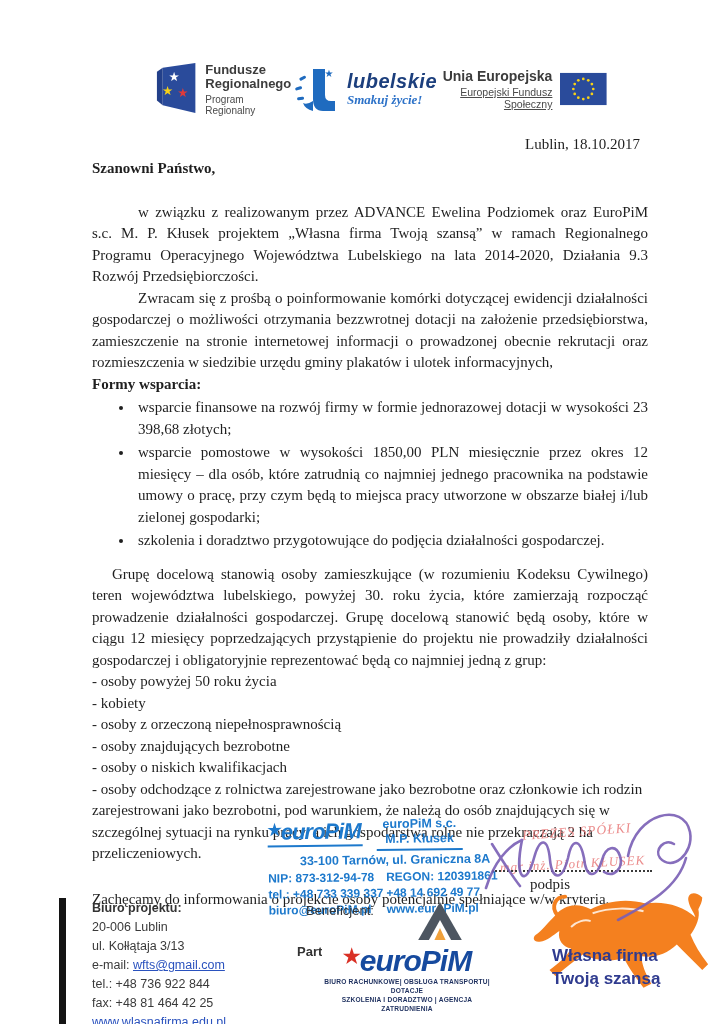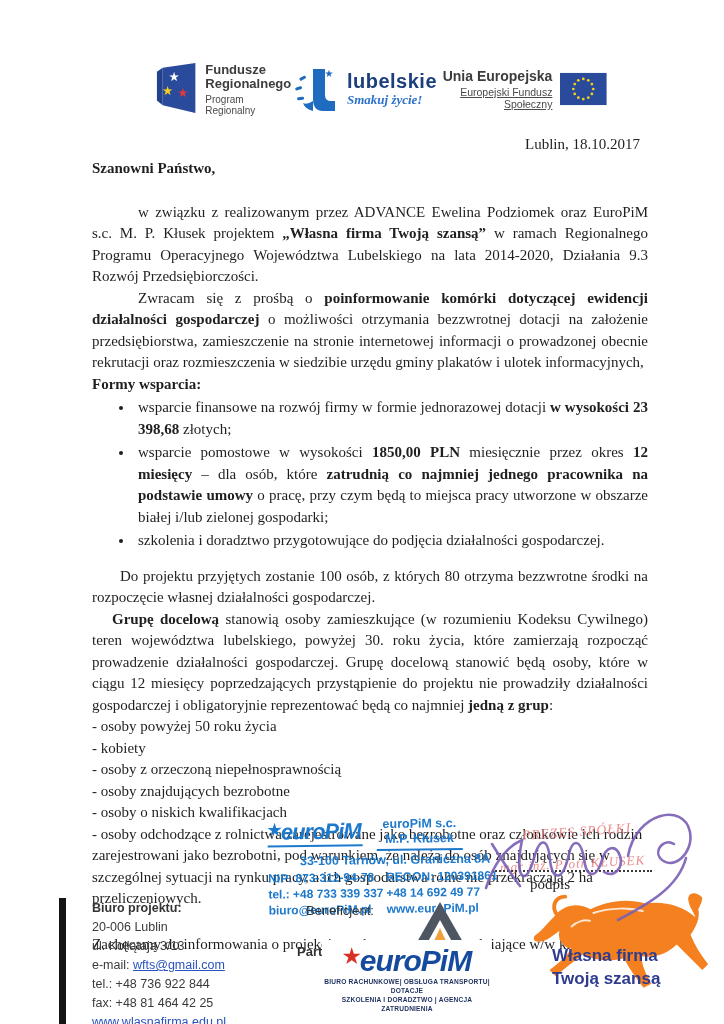--- a/index.html
+++ b/index.html
@@ -10,34 +10,34 @@
   }
   
   .scan-edge { position:absolute; left:59px; top:898px; width:7px; height:126px; background:#141414; }
 
   
   .header-logos { position:absolute; left:155px; top:56px; width:452px; height:66px;
     display:flex; justify-content:space-between; align-items:center; }
   .logo-block { display:flex; align-items:center; gap:8px; font-family:"Liberation Sans", sans-serif; }
   .fe-text .t1 { font-weight:bold; font-size:13px; line-height:14px; color:#3c3c3c; }
   .fe-text .t2 { font-size:10px; color:#4a4a4a; margin-top:3px; }
-  .lub-text .t1 { font-weight:bold; font-size:20px; line-height:20px; color:#1c3f7d; letter-spacing:.5px; }
+  .lub-text .t1 { font-weight:bold; font-size:20px; line-height:20px; color:#1c3f7d; letter-spacing:.5px;font-style:italic; }
   .lub-text .t2 { font-family:"Liberation Serif", serif; font-style:italic; font-weight:bold;
     font-size:13px; color:#2d72c8; margin-top:1px; }
   .eu-text { text-align:right; }
   .eu-text .t1 { font-weight:bold; font-size:14px; color:#3c3c3c; }
   .eu-text .t2 { font-size:10.5px; color:#4a4a4a; margin-top:2px;text-decoration:underline; }
 
   
   .letter-date { position:absolute; top:136px; right:84px; font-size:15px; }
   .letter-body { position:absolute; left:92px; top:158px; width:556px; font-size:15px; line-height:21.5px; }
   .greeting { font-weight:bold; margin-bottom:22px; }
   .para { text-align:justify; }
   .para.ind { text-indent:46px; }
-  .b { font-weight:bold; }
+  .b { font-weight:normal; }
   .forms-heading { font-weight:bold; }
   ul.forms { margin:2px 0 12px 0; padding-left:42px; }
   ul.forms li { text-align:justify; padding-left:4px; margin-bottom:2px; }
   .para3 { text-indent:28px; margin-top:14px; }
   .para4 { text-indent:20px; }
   .groups div { text-align:left; }
   .closing { margin-top:24px; }
 
   
   .stamp { position:absolute; left:268px; top:817px; width:232px; color:#1d79cc;
@@ -157,21 +157,20 @@
     <p class="para ind"><span>w związku z realizowanym przez ADVANCE Ewelina Podziomek oraz EuroPiM s.c. M. P. Kłusek projektem </span><span class="b">„Własna firma Twoją szansą”</span><span> w ramach Regionalnego Programu Operacyjnego Województwa Lubelskiego na lata 2014-2020, Działania 9.3 Rozwój Przedsiębiorczości.</span></p>
     <p class="para ind"><span>Zwracam się z prośbą o </span><span class="b">poinformowanie komórki dotyczącej ewidencji działalności gospodarczej</span><span> o możliwości otrzymania bezzwrotnej dotacji na założenie przedsiębiorstwa,  zamieszczenie na stronie internetowej informacji o prowadzonej obecnie rekrutacji oraz rozmieszczenia w siedzibie urzędu gminy plakatów i  ulotek informacyjnych,</span></p>
 
     <div class="forms-heading">Formy wsparcia:</div>
     <ul class="forms">
       <li><span>wsparcie finansowe na rozwój firmy w formie jednorazowej dotacji </span><span class="b">w wysokości 23 398,68</span><span> złotych;</span></li>
       <li><span>wsparcie pomostowe w wysokości </span><span class="b">1850,00 PLN</span><span> miesięcznie przez okres </span><span class="b">12 miesięcy</span><span> – dla osób, które </span><span class="b">zatrudnią co najmniej jednego pracownika na podstawie umowy</span><span> o pracę, przy czym będą to miejsca pracy utworzone w obszarze białej i/lub zielonej gospodarki;</span></li>
       <li><span>szkolenia i doradztwo przygotowujące do podjęcia działalności gospodarczej.</span></li>
     </ul>
 
-    <p class="para para3">Do projektu przyjętych zostanie 100 osób, z których 80 otrzyma bezzwrotne środki na rozpoczęcie własnej działalności gospodarczej.</p>
     <p class="para para4"><span class="b">Grupę docelową</span><span> stanowią osoby zamieszkujące (w rozumieniu Kodeksu Cywilnego) teren województwa lubelskiego, powyżej 30. roku życia, które zamierzają rozpocząć prowadzenie działalności gospodarczej. Grupę docelową stanowić będą osoby, które w ciągu 12 miesięcy poprzedzających przystąpienie do projektu nie prowadziły działalności gospodarczej i obligatoryjnie reprezentować będą co najmniej </span><span class="b">jedną z grup</span><span>:</span></p>
 
     <div class="groups">
       <div>- osoby powyżej 50 roku życia</div>
       <div>- kobiety</div>
       <div>- osoby z orzeczoną niepełnosprawnością</div>
       <div>- osoby znajdujących bezrobotne</div>
       <div>- osoby o niskich kwalifikacjach</div>
       <div class="para">- osoby odchodzące z rolnictwa zarejestrowane jako bezrobotne oraz członkowie ich rodzin zarejestrowani jako bezrobotni, pod warunkiem, że należą do osób znajdujących się w szczególnej sytuacji na rynku pracy, a ich gospodarstwa rolne nie przekraczają 2 ha przeliczeniowych.</div>
     </div>

